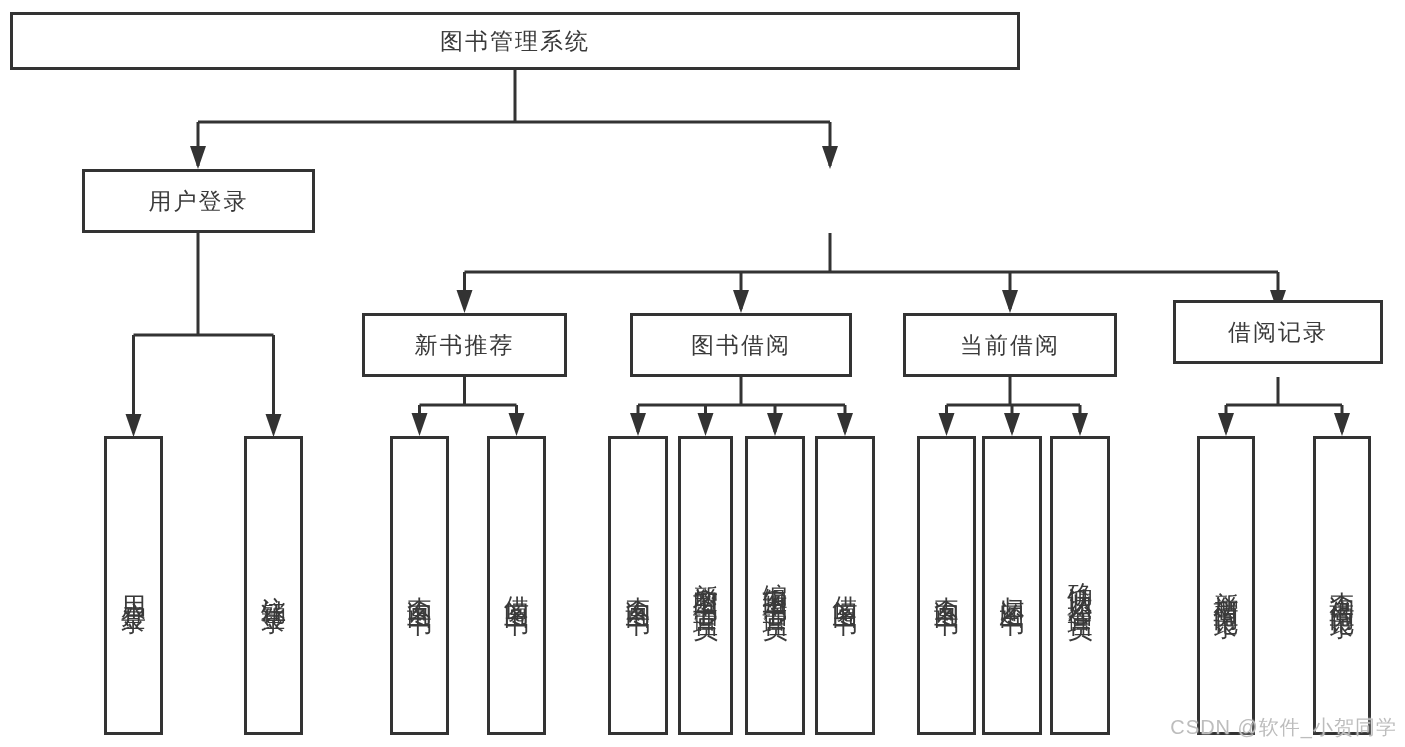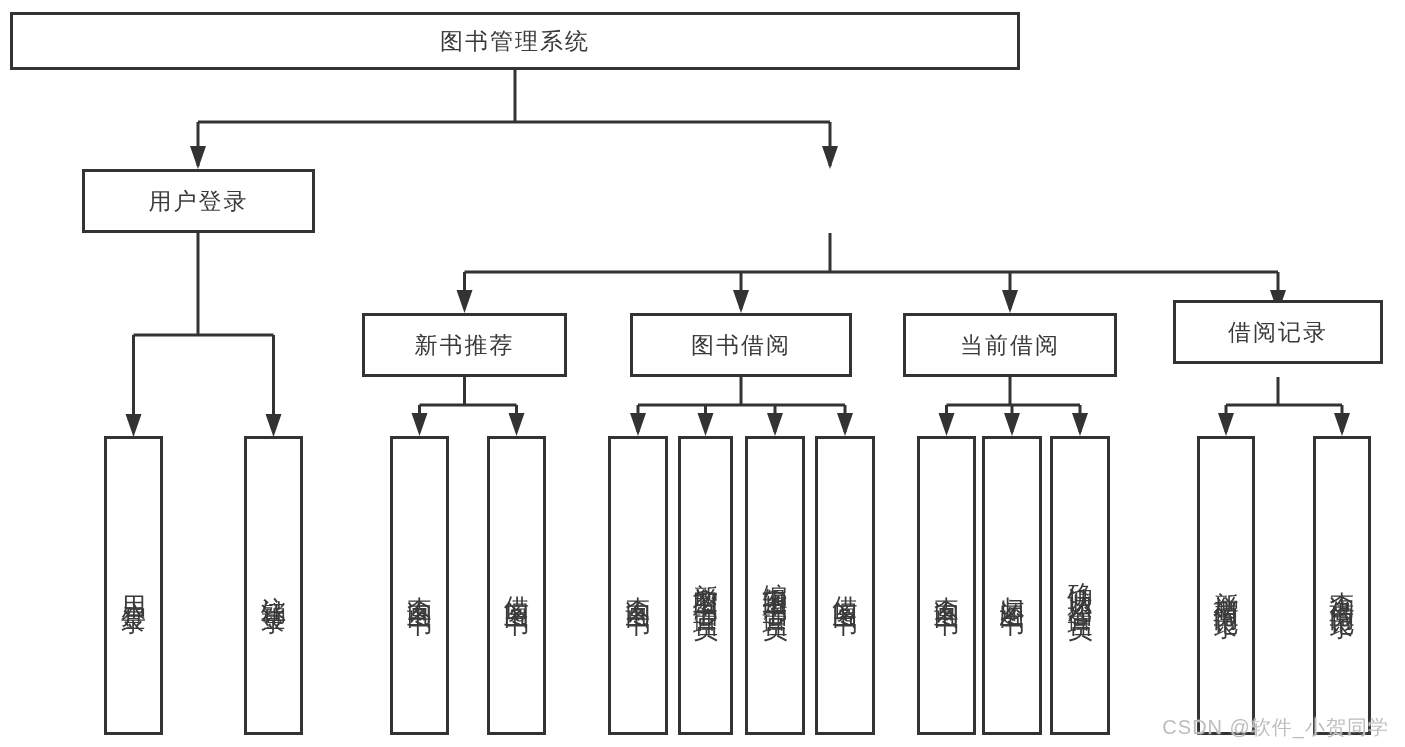--- a/index.html
+++ b/index.html
@@ -15,21 +15,21 @@
     box-sizing:border-box;display:flex;align-items:center;justify-content:center;
     color:#3a3a3a;z-index:1;
   }
   .hbox{font-size:23px;letter-spacing:2px;}
   .vbox{
     top:436px;height:299px;
     writing-mode:vertical-rl;text-orientation:mixed;
     font-size:25px;letter-spacing:5px;line-height:1;
   }
   .watermark{
-    position:absolute;top:714px;right:16px;z-index:2;
+    position:absolute;top:714px;right:8px;z-index:2;
     font-size:20px;letter-spacing:1px;color:#bdbdbd;
     text-shadow:0 0 2px #ffffff;
   }
 </style>
 </head>
 <body>
 
 <div class="stage">
 
   <svg class="edges" width="1405" height="747" viewBox="0 0 1405 747">

